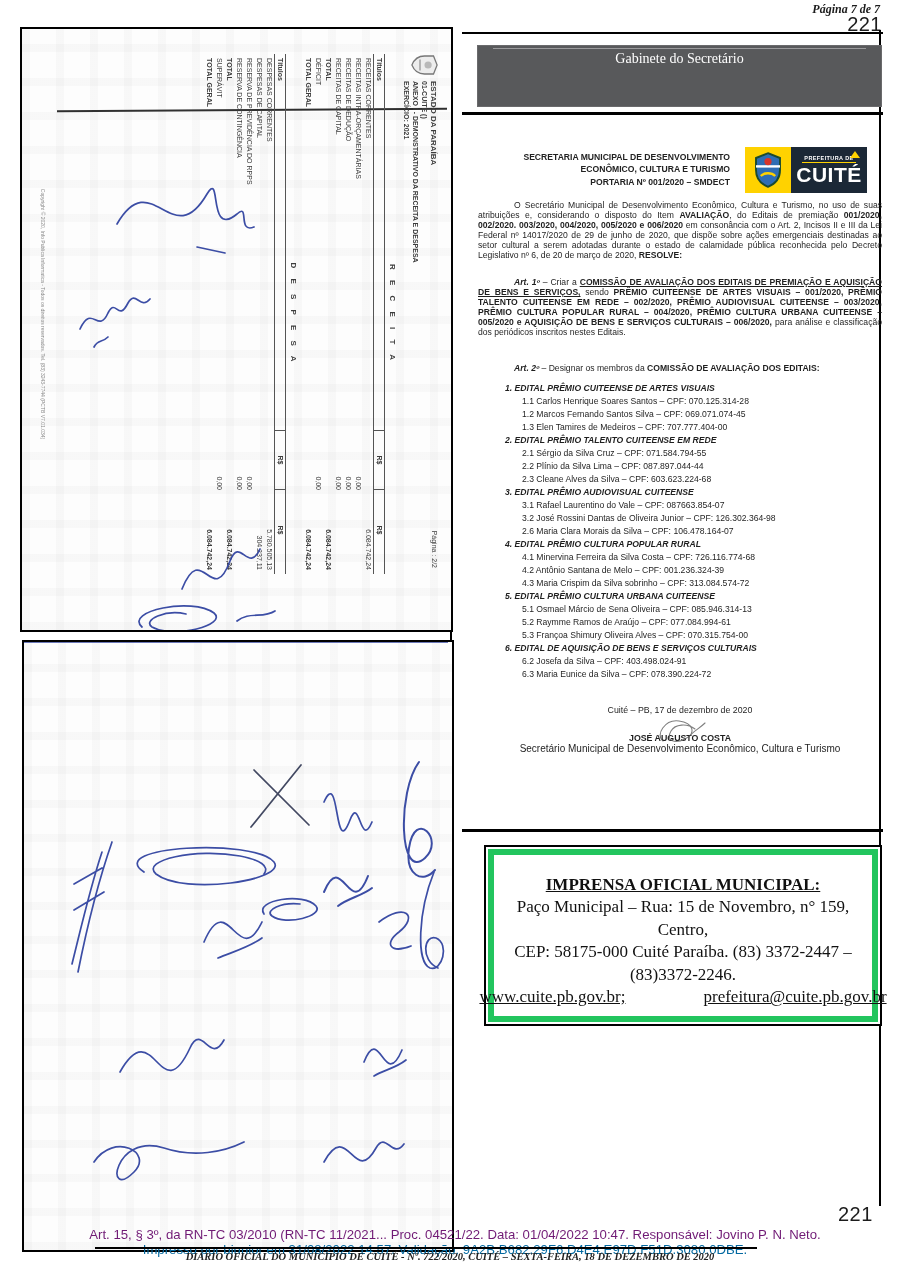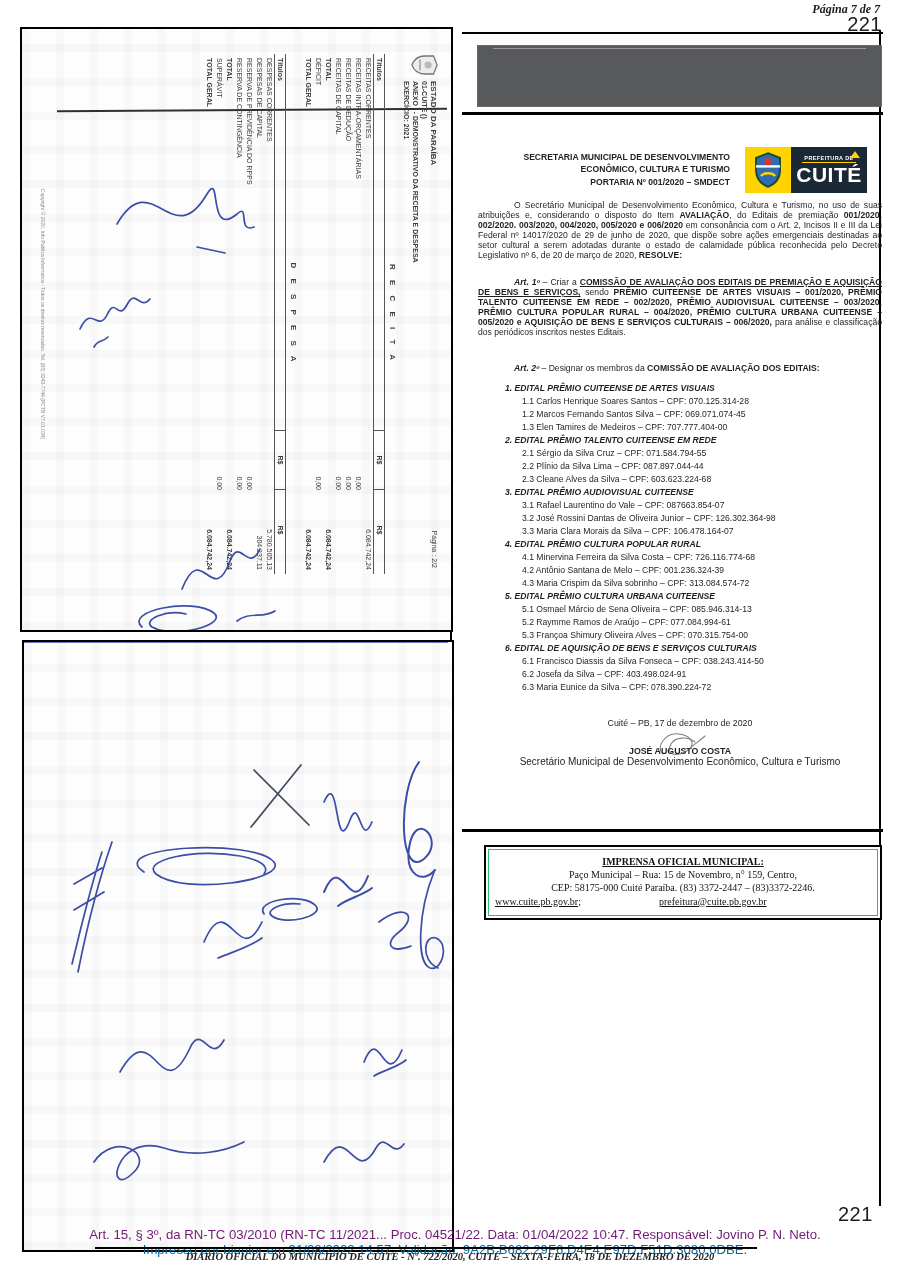--- a/index.html
+++ b/index.html
@@ -86,24 +86,24 @@
   .edital-title{font-weight:bold;font-style:italic;padding-left:27px;}
   .member{padding-left:44px;}
   .rc-center{text-align:center;}
   .dateline{margin-top:24px;font-size:8.8px;}
   .signer-sig{height:24px;margin-top:2px;}
   .signer-name{font-size:8.8px;margin-top:-8px;}
   .signer-role{font-size:10px;margin-top:1px;}
 
   .rc-line2{left:462px;top:829px;width:421px;height:2.5px;}
   .imprensa-outer{left:484px;top:845px;width:390px;border:2px solid #000;padding:2px;background:#fff;}
-  .imprensa-inner{border:1px solid #22c55e;padding:5px 6px 7px;text-align:center;
-      font-family:"Liberation Serif","DejaVu Serif",serif;font-size:10px;color:#111;line-height:1.32;}
+  .imprensa-inner{border:6px solid #22c55e;padding:19px 6px 7px;text-align:center;
+      font-family:"Liberation Serif","DejaVu Serif",serif;font-size:17px;color:#111;line-height:1.32;}
   .imprensa-inner .tt{font-weight:bold;text-decoration:underline;}
-  .imp-links{display:flex;gap:78px;}
+  .imp-links{display:flex;justify-content:center;gap:78px;}
   .imp-links span{text-decoration:underline;}
 </style>
 </head>
 <body>
 
 <div class="page">
 
   <div class="abs pagina-top">Página 7 de 7</div>
   <div class="abs pnum-top">221</div>
 
@@ -253,20 +253,21 @@
         <path d="M96,430 c34,-60 40,40 70,-24 c12,-26 20,18 34,-8"></path>
         <path d="M340,420 c16,-40 20,30 38,-12 m-28,26 c10,-6 22,-8 32,-16"></path>
         <path d="M70,520 c20,-30 60,-10 40,10 c-30,30 -20,-40 30,-24 c30,10 60,4 80,-6"></path>
         <path d="M300,520 c24,-44 30,26 52,-14 c10,-18 16,12 28,-4"></path>
       </g>
     </svg>
   </div>
 
   <div class="abs rc-bar">
     <div class="sep"></div>
+    <div class="t2">Gabinete do Secretário</div>
   </div>
   <div class="abs hline rc-thickline"></div>
 
   <div class="abs secretaria">
     <div>SECRETARIA MUNICIPAL DE DESENVOLVIMENTO</div>
     <div>ECONÔMICO, CULTURA E TURISMO</div>
     <div>PORTARIA Nº 001/2020 – SMDECT</div>
   </div>
 
   <div class="abs logo">
@@ -302,37 +303,36 @@
       <div>
         <div class="edital-title"><span>2.</span> <span>EDITAL PRÊMIO TALENTO CUITEENSE EM REDE</span></div>
         <div class="member">2.1 Sérgio da Silva Cruz – CPF: 071.584.794-55</div>
         <div class="member">2.2 Plínio da Silva Lima – CPF: 087.897.044-44</div>
         <div class="member">2.3 Cleane Alves da Silva – CPF: 603.623.224-68</div>
       </div>
       <div>
         <div class="edital-title"><span>3.</span> <span>EDITAL PRÊMIO AUDIOVISUAL CUITEENSE</span></div>
         <div class="member">3.1 Rafael Laurentino do Vale – CPF: 087663.854-07</div>
         <div class="member">3.2 José Rossini Dantas de Oliveira Junior – CPF: 126.302.364-98</div>
-        <div class="member">3.3 Maria Clara Morais da Silva – CPF: 106.478.164-07</div>
+        <div class="member">2.6 Maria Clara Morais da Silva – CPF: 106.478.164-07</div>
       </div>
       <div>
         <div class="edital-title"><span>4.</span> <span>EDITAL PRÊMIO CULTURA POPULAR RURAL</span></div>
         <div class="member">4.1 Minervina Ferreira da Silva Costa – CPF: 726.116.774-68</div>
         <div class="member">4.2 Antônio Santana de Melo – CPF: 001.236.324-39</div>
         <div class="member">4.3 Maria Crispim da Silva sobrinho – CPF: 313.084.574-72</div>
       </div>
       <div>
         <div class="edital-title"><span>5.</span> <span>EDITAL PRÊMIO CULTURA URBANA CUITEENSE</span></div>
         <div class="member">5.1 Osmael Márcio de Sena Oliveira – CPF: 085.946.314-13</div>
         <div class="member">5.2 Raymme Ramos de Araújo – CPF: 077.084.994-61</div>
         <div class="member">5.3 Françoa Shimury Oliveira Alves – CPF: 070.315.754-00</div>
       </div>
       <div>
         <div class="edital-title"><span>6.</span> <span>EDITAL DE AQUISIÇÃO DE BENS E SERVIÇOS CULTURAIS</span></div>
-        <div class="member">6.1 Francisco Diassis da Silva Fonseca – CPF: 038.243.414-50</div>
         <div class="member">6.2 Josefa da Silva – CPF: 403.498.024-91</div>
         <div class="member">6.3 Maria Eunice da Silva – CPF: 078.390.224-72</div>
       </div>
     </div>
 
     <div class="rc-center dateline">Cuité – PB, 17 de dezembro de 2020</div>
     <div class="rc-center signer-sig">
       <svg width="62" height="30" viewBox="0 0 62 30" style="opacity:.75;">
         <g fill="none" stroke="#555" stroke-width="1.1" stroke-linecap="round">
           <path d="M14,24 c-8,-6 2,-22 16,-20 c14,2 18,12 6,18 c-10,5 -20,2 -14,-8 c4,-7 16,-8 24,-2"></path>

